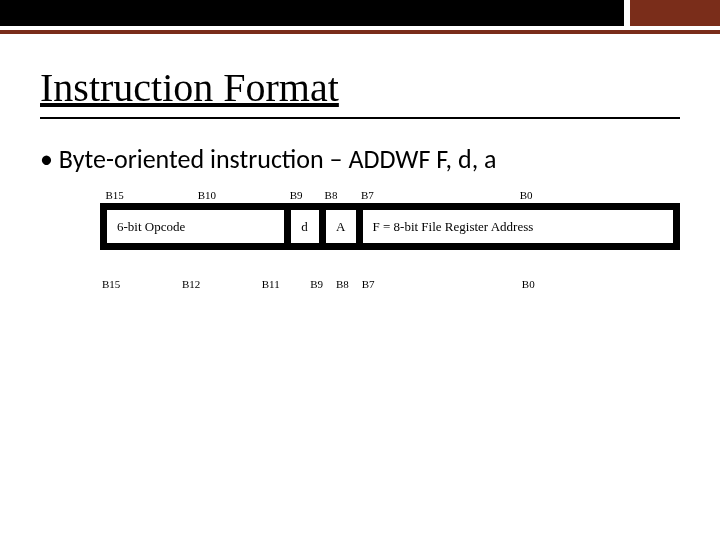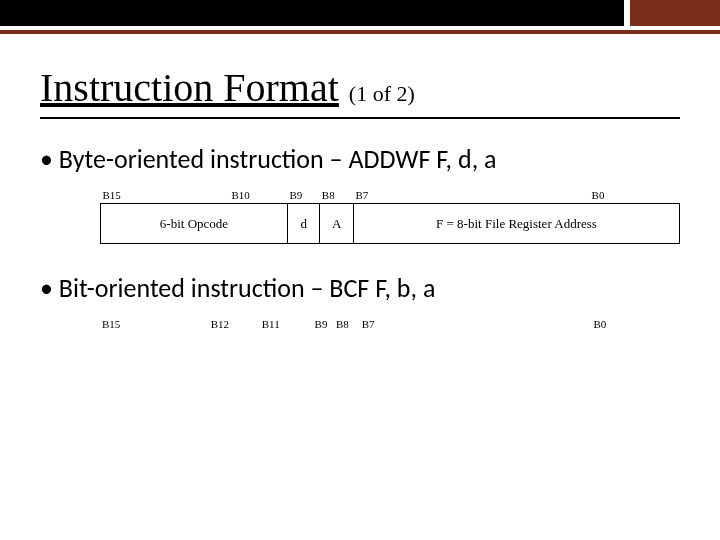--- a/index.html
+++ b/index.html
@@ -31,21 +31,21 @@
     background: #7a2d1a;
     margin-top: 4px;
     margin-bottom: 30px;
   }
   .content {
     padding: 0 40px;
   }
   .title-row {
     display: flex;
     align-items: baseline;
-    gap: 10px;
+    gap: 3px;
     border-bottom: 2px solid #000;
     padding-bottom: 6px;
     margin-bottom: 24px;
   }
   .title-main {
     font-size: 40px;
     text-decoration: underline;
   }
   .title-sub {
     font-size: 22px;
@@ -57,31 +57,31 @@
     margin-top: 14px;
   }
   .fmt-wrap {
     margin: 9px 0 28px 60px;
   }
   table.fmt {
     border-collapse: collapse;
     font-family: 'Times New Roman', serif;
   }
   table.fmt td {
-    border: 1px solid #000000;
-    text-align: center;
+    border: 7px solid #000000;
+    text-align: left;
     vertical-align: middle;
   }
   table.fmt tr.labels td {
     border: none;
     font-size: 11px;
     text-align: left;
     padding: 0 2px 2px 2px;
   }
-  table.fmt tr.labels td.right { text-align: center; }
+  table.fmt tr.labels td.right { text-align: left; }
   table.fmt tr.desc td {
     height: 40px;
     font-size: 13px;
     padding: 4px 10px;
   }
   table.fmt tr.bits td {
     height: 32px;
     font-size: 13px;
     letter-spacing: 3px;
     font-family: Georgia, serif;
@@ -98,21 +98,20 @@
 </head>
 <body>
 
 <div class="deco-bar"></div>
 <div class="deco-line"></div>
 
 <div class="content">
 
   <div class="title-row">
     <span class="title-main">Instruction Format</span>
-    <span class="title-sub">(1 of 2)</span>
   </div>
 
   <div class="bullet">• Byte-oriented instruction – ADDWF  F, d, a</div>
 
   <div class="fmt-wrap">
     <table class="fmt fmt1">
       <tbody>
           <tr class="labels">
         <td class="c-op"><span>B15</span></td>
         <td class="c-op right" style="border:none"><span>B10</span></td>
@@ -124,21 +123,20 @@
       <tr class="desc">
         <td class="c-op" colspan="2">6-bit Opcode</td>
         <td class="c-d">d</td>
         <td class="c-a">A</td>
         <td class="c-f" colspan="2">F = 8-bit File Register Address</td>
       </tr>
     </tbody>
       </table>
   </div>
 
-  <div class="bullet">• Bit-oriented instruction – BCF  F, b, a</div>
 
   <div class="fmt-wrap">
     <table class="fmt fmt2">
       <tbody>
           <tr class="labels">
         <td class="c-op"><span>B15</span></td>
         <td class="c-op right" style="border:none"><span>B12</span></td>
         <td class="c-b"><span>B11</span></td>
         <td class="c-b"></td>
         <td class="c-b right" style="border:none"><span>B9</span></td>

